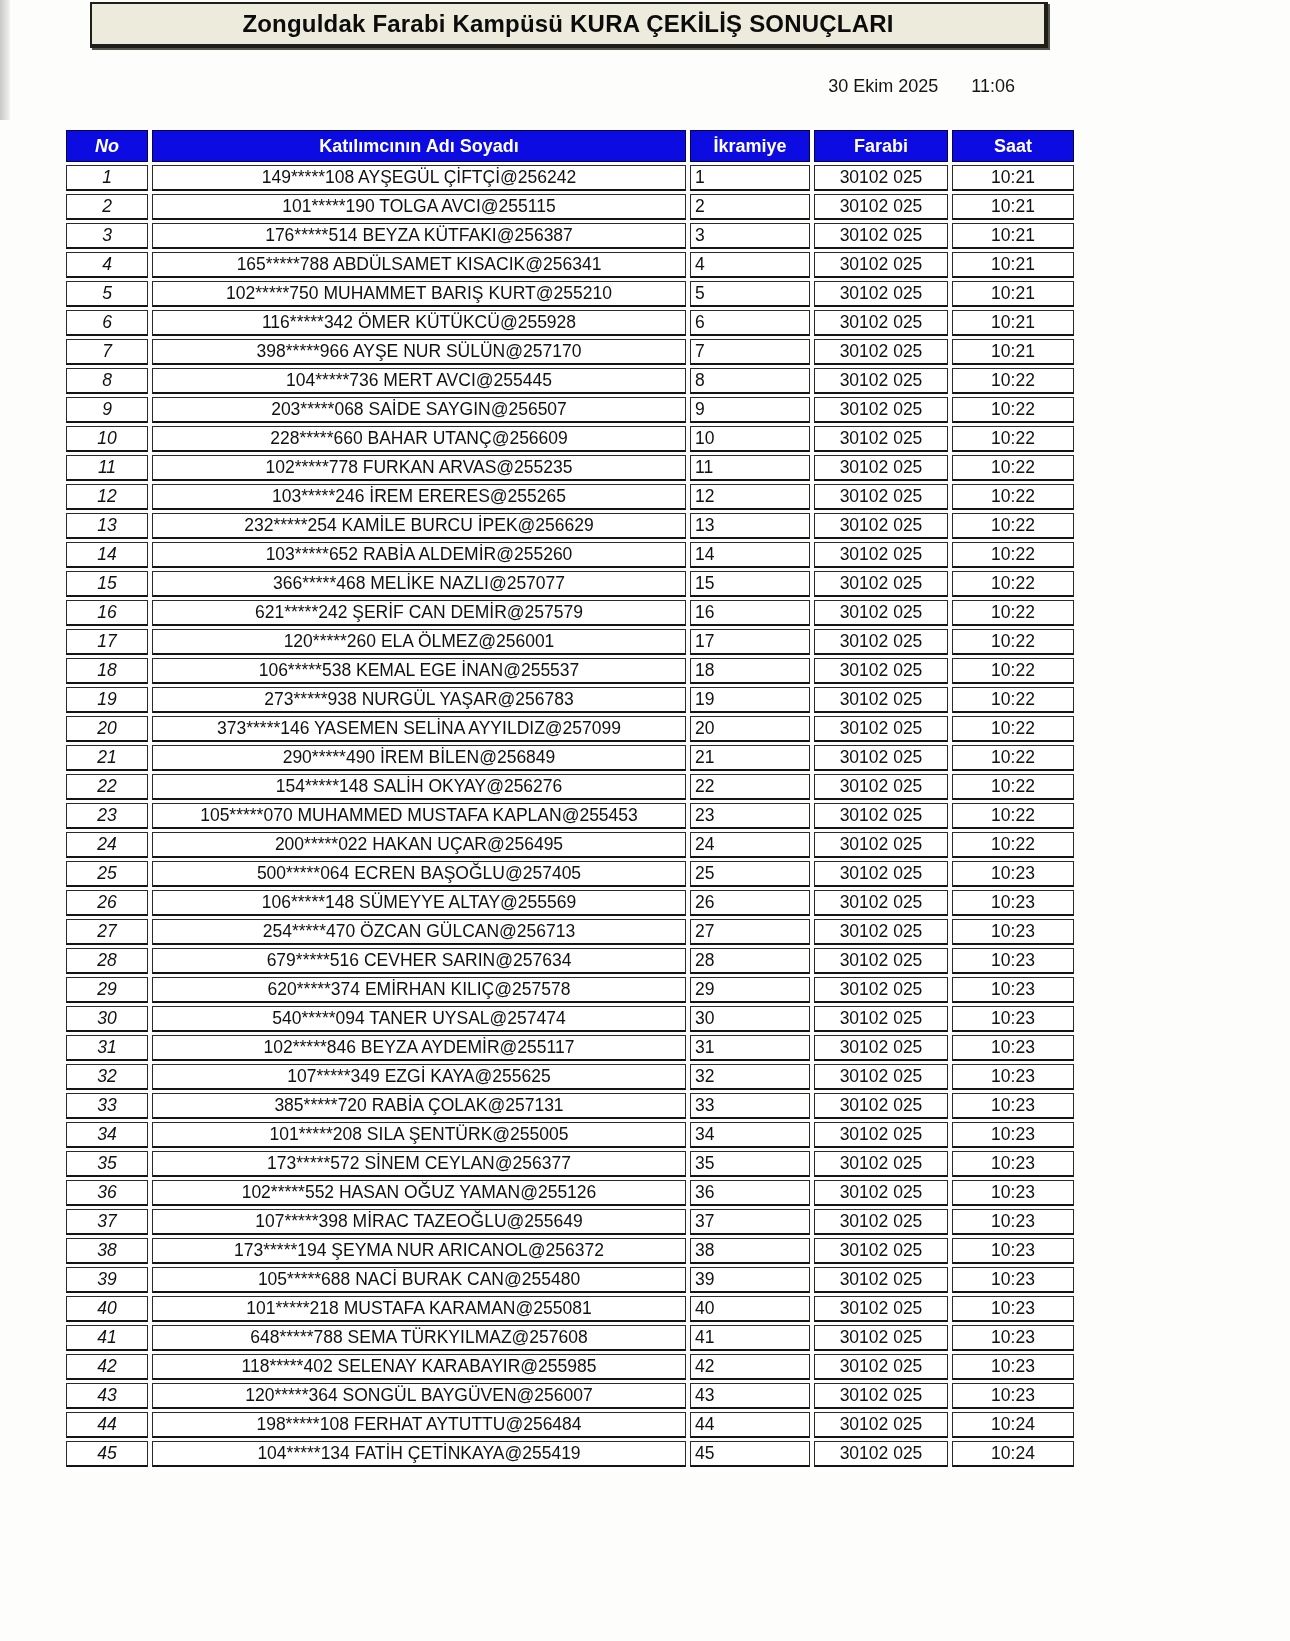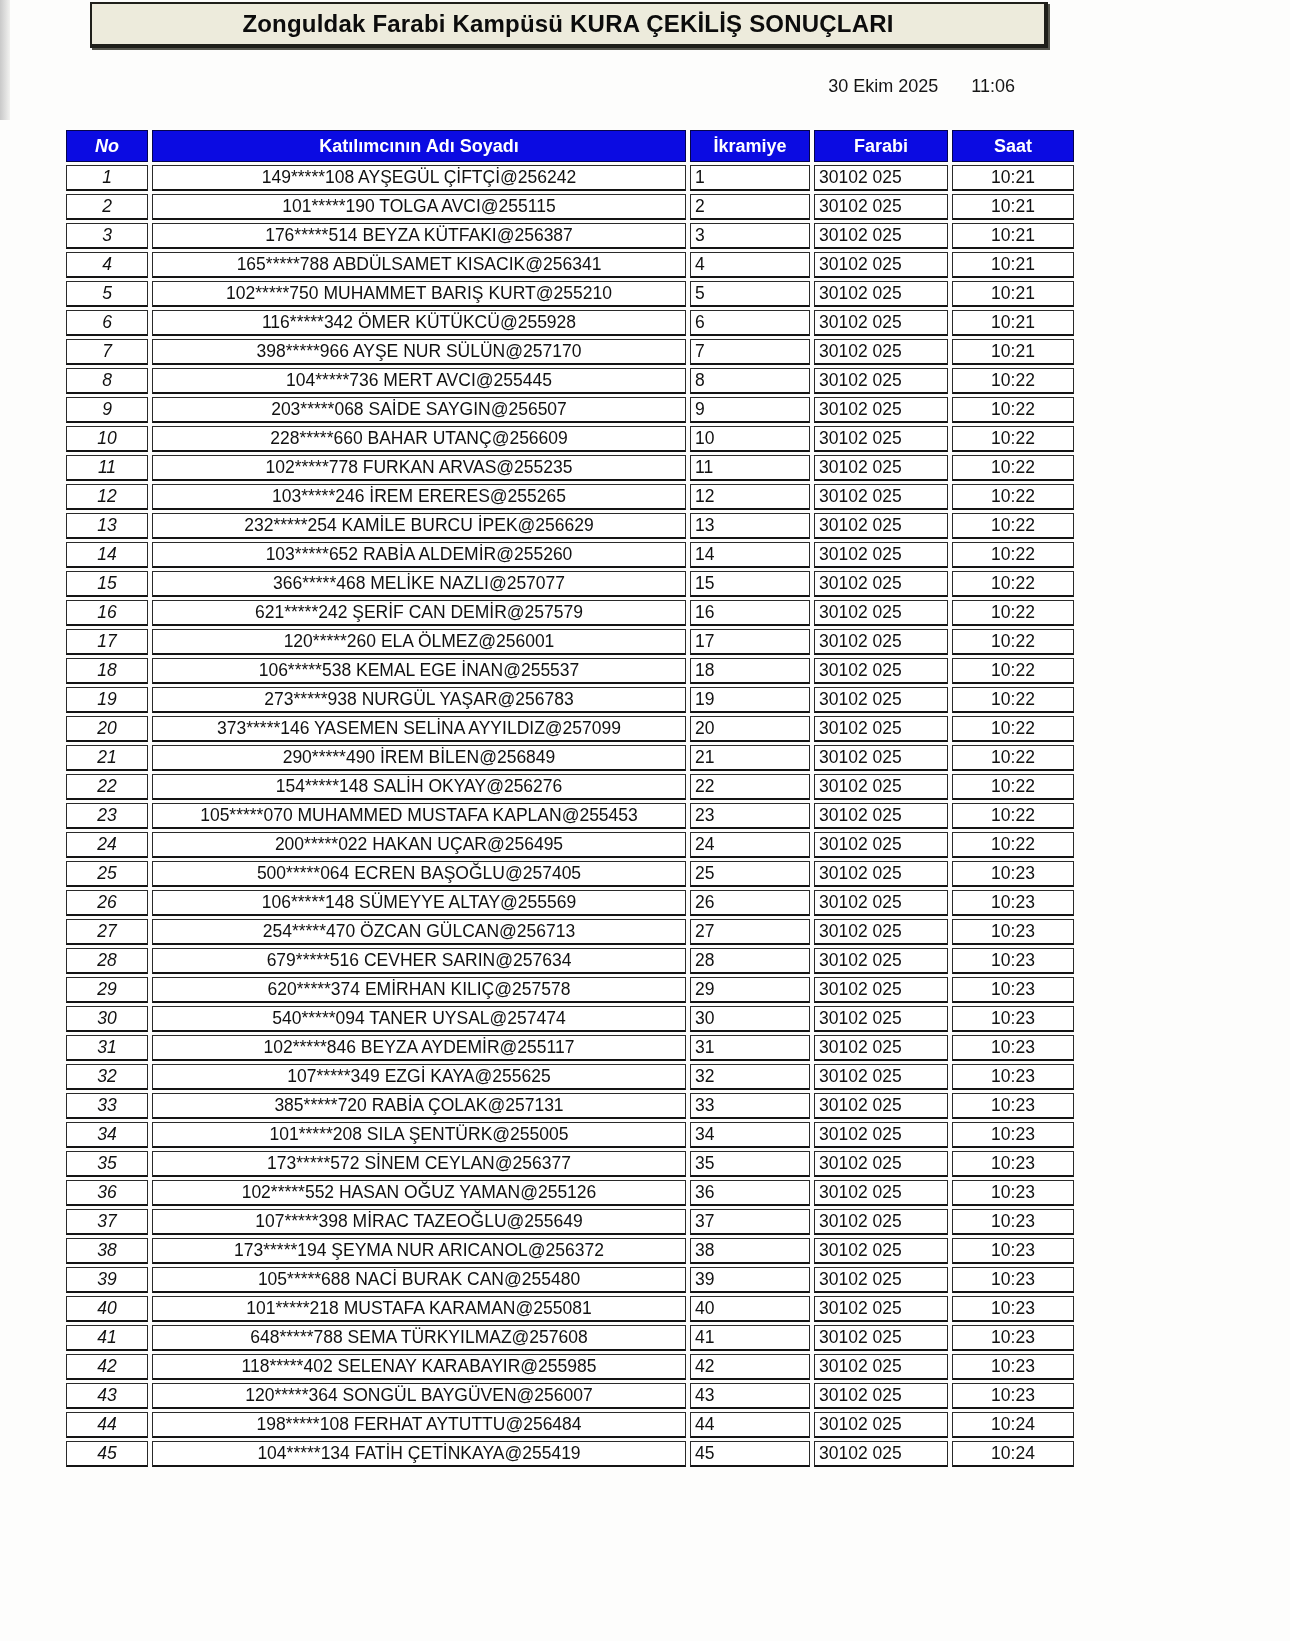--- a/index.html
+++ b/index.html
@@ -54,21 +54,21 @@
     padding:1px 4px;
     border:1px solid #2a2a2a;
     border-top-width:1px;
     border-bottom:2.5px solid #141414;
     white-space:nowrap;
     overflow:hidden;
   }
   .c-no{width:72px;text-align:center;font-style:italic;}
   .c-name{width:524px;text-align:center;padding-left:8px;}
   .c-ik{width:110px;text-align:left;padding-left:7px;margin-top:8px;}
-  .c-tarih{width:124px;text-align:left;}
+  .c-tarih{width:124px;text-align:center;}
   .c-saat{width:112px;text-align:center;}
 </style>
 </head>
 <body>
 
 <div class="page-edge"></div>
 
 <div class="title-box">
   <h1>Zonguldak Farabi Kampüsü KURA ÇEKİLİŞ SONUÇLARI</h1>
 </div>

